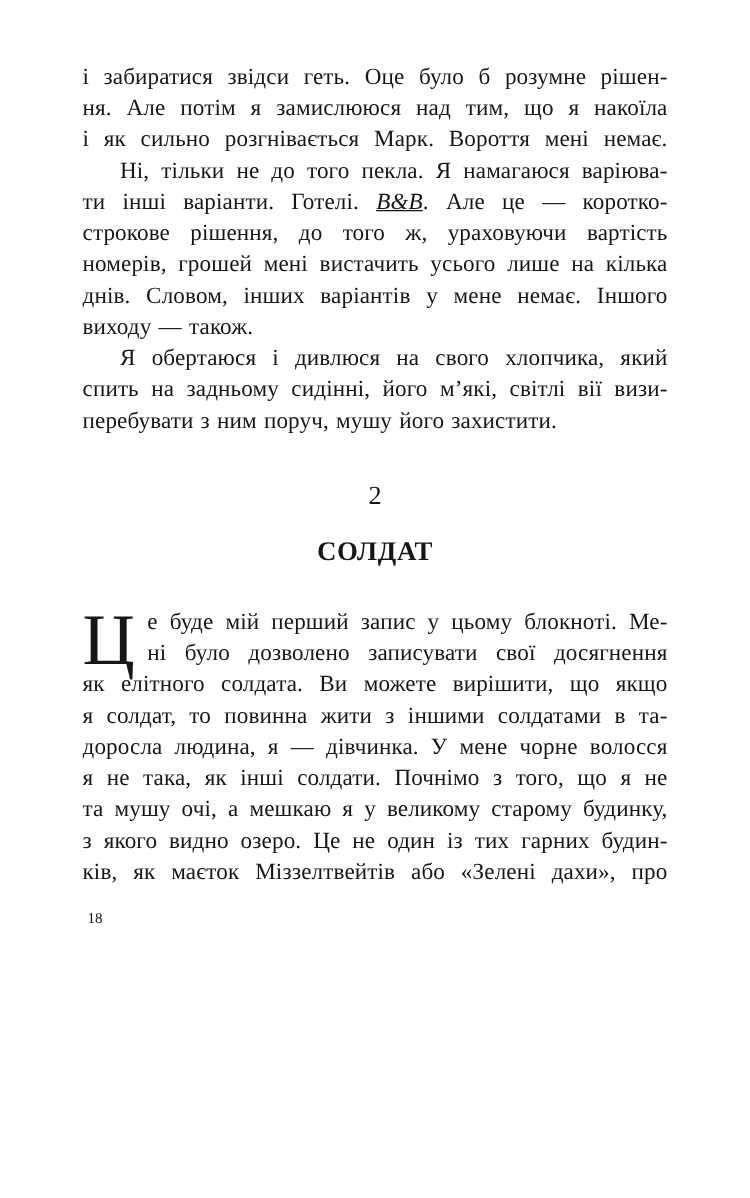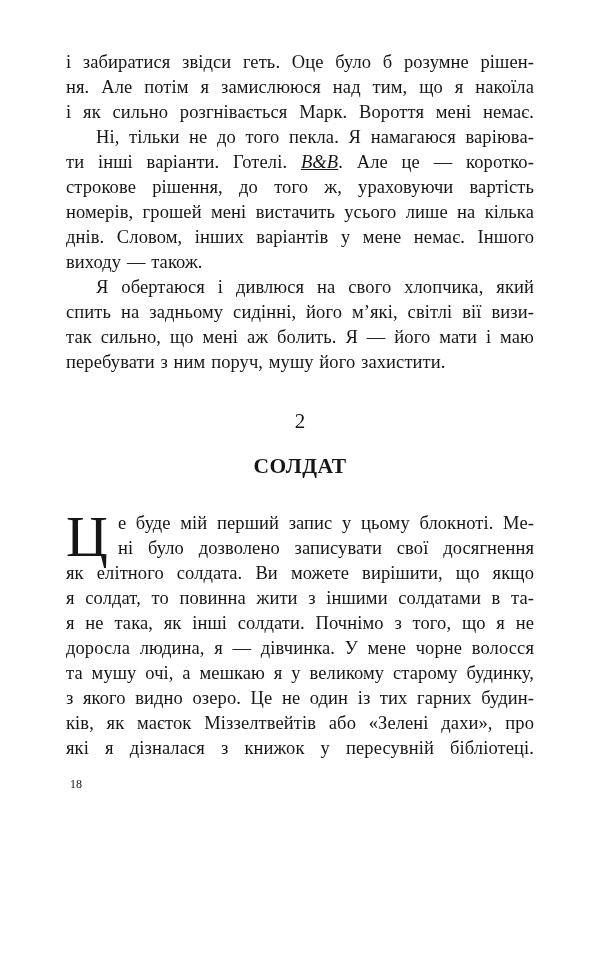--- a/index.html
+++ b/index.html
@@ -95,39 +95,37 @@
           <div class="line indent">Ні, тільки не до того пекла. Я намагаюся варіюва-</div>
           <div class="line">ти інші варіанти. Готелі. <i>B&amp;B</i>. Але це — коротко-</div>
           <div class="line">строкове рішення, до того ж, ураховуючи вартість</div>
           <div class="line">номерів, грошей мені вистачить усього лише на кілька</div>
           <div class="line">днів. Словом, інших варіантів у мене немає. Іншого</div>
           <div class="line line-last">виходу — також.</div>
         </div>
         <div class="para">
           <div class="line indent">Я обертаюся і дивлюся на свого хлопчика, який</div>
           <div class="line">спить на задньому сидінні, його м’які, світлі вії визи-</div>
-          <div class="line">так сильно, що мені аж болить. Я — його мати і маю</div>
           <div class="line line-last">перебувати з ним поруч, мушу його захистити.</div>
         </div>
       </div>
 
     <div class="chapter-number">2</div>
 
     <div class="chapter-title">СОЛДАТ</div>
 
 
     <div class="para first-paragraph" id="first-para">
       <span class="drop-cap">Ц</span>
     <div class="line">е буде мій перший запис у цьому блокноті. Ме-</div>
         <div class="line">ні було дозволено записувати свої досягнення</div>
         <div class="line">як елітного солдата. Ви можете вирішити, що якщо</div>
         <div class="line">я солдат, то повинна жити з іншими солдатами в та-</div>
+        <div class="line">доросла людина, я — дівчинка. У мене чорне волосся</div>
         <div class="line">я не така, як інші солдати. Почнімо з того, що я не</div>
-        <div class="line">доросла людина, я — дівчинка. У мене чорне волосся</div>
         <div class="line">та мушу очі, а мешкаю я у великому старому будинку,</div>
         <div class="line">з якого видно озеро. Це не один із тих гарних будин-</div>
         <div class="line">ків, як маєток Міззелтвейтів або «Зелені дахи», про</div>
-        <div class="line">які я дізналася з книжок у пересувній бібліотеці.</div>
       </div>
 
     <div class="page-number">18</div>
   </div>
 </div>
 
 </body></html>

